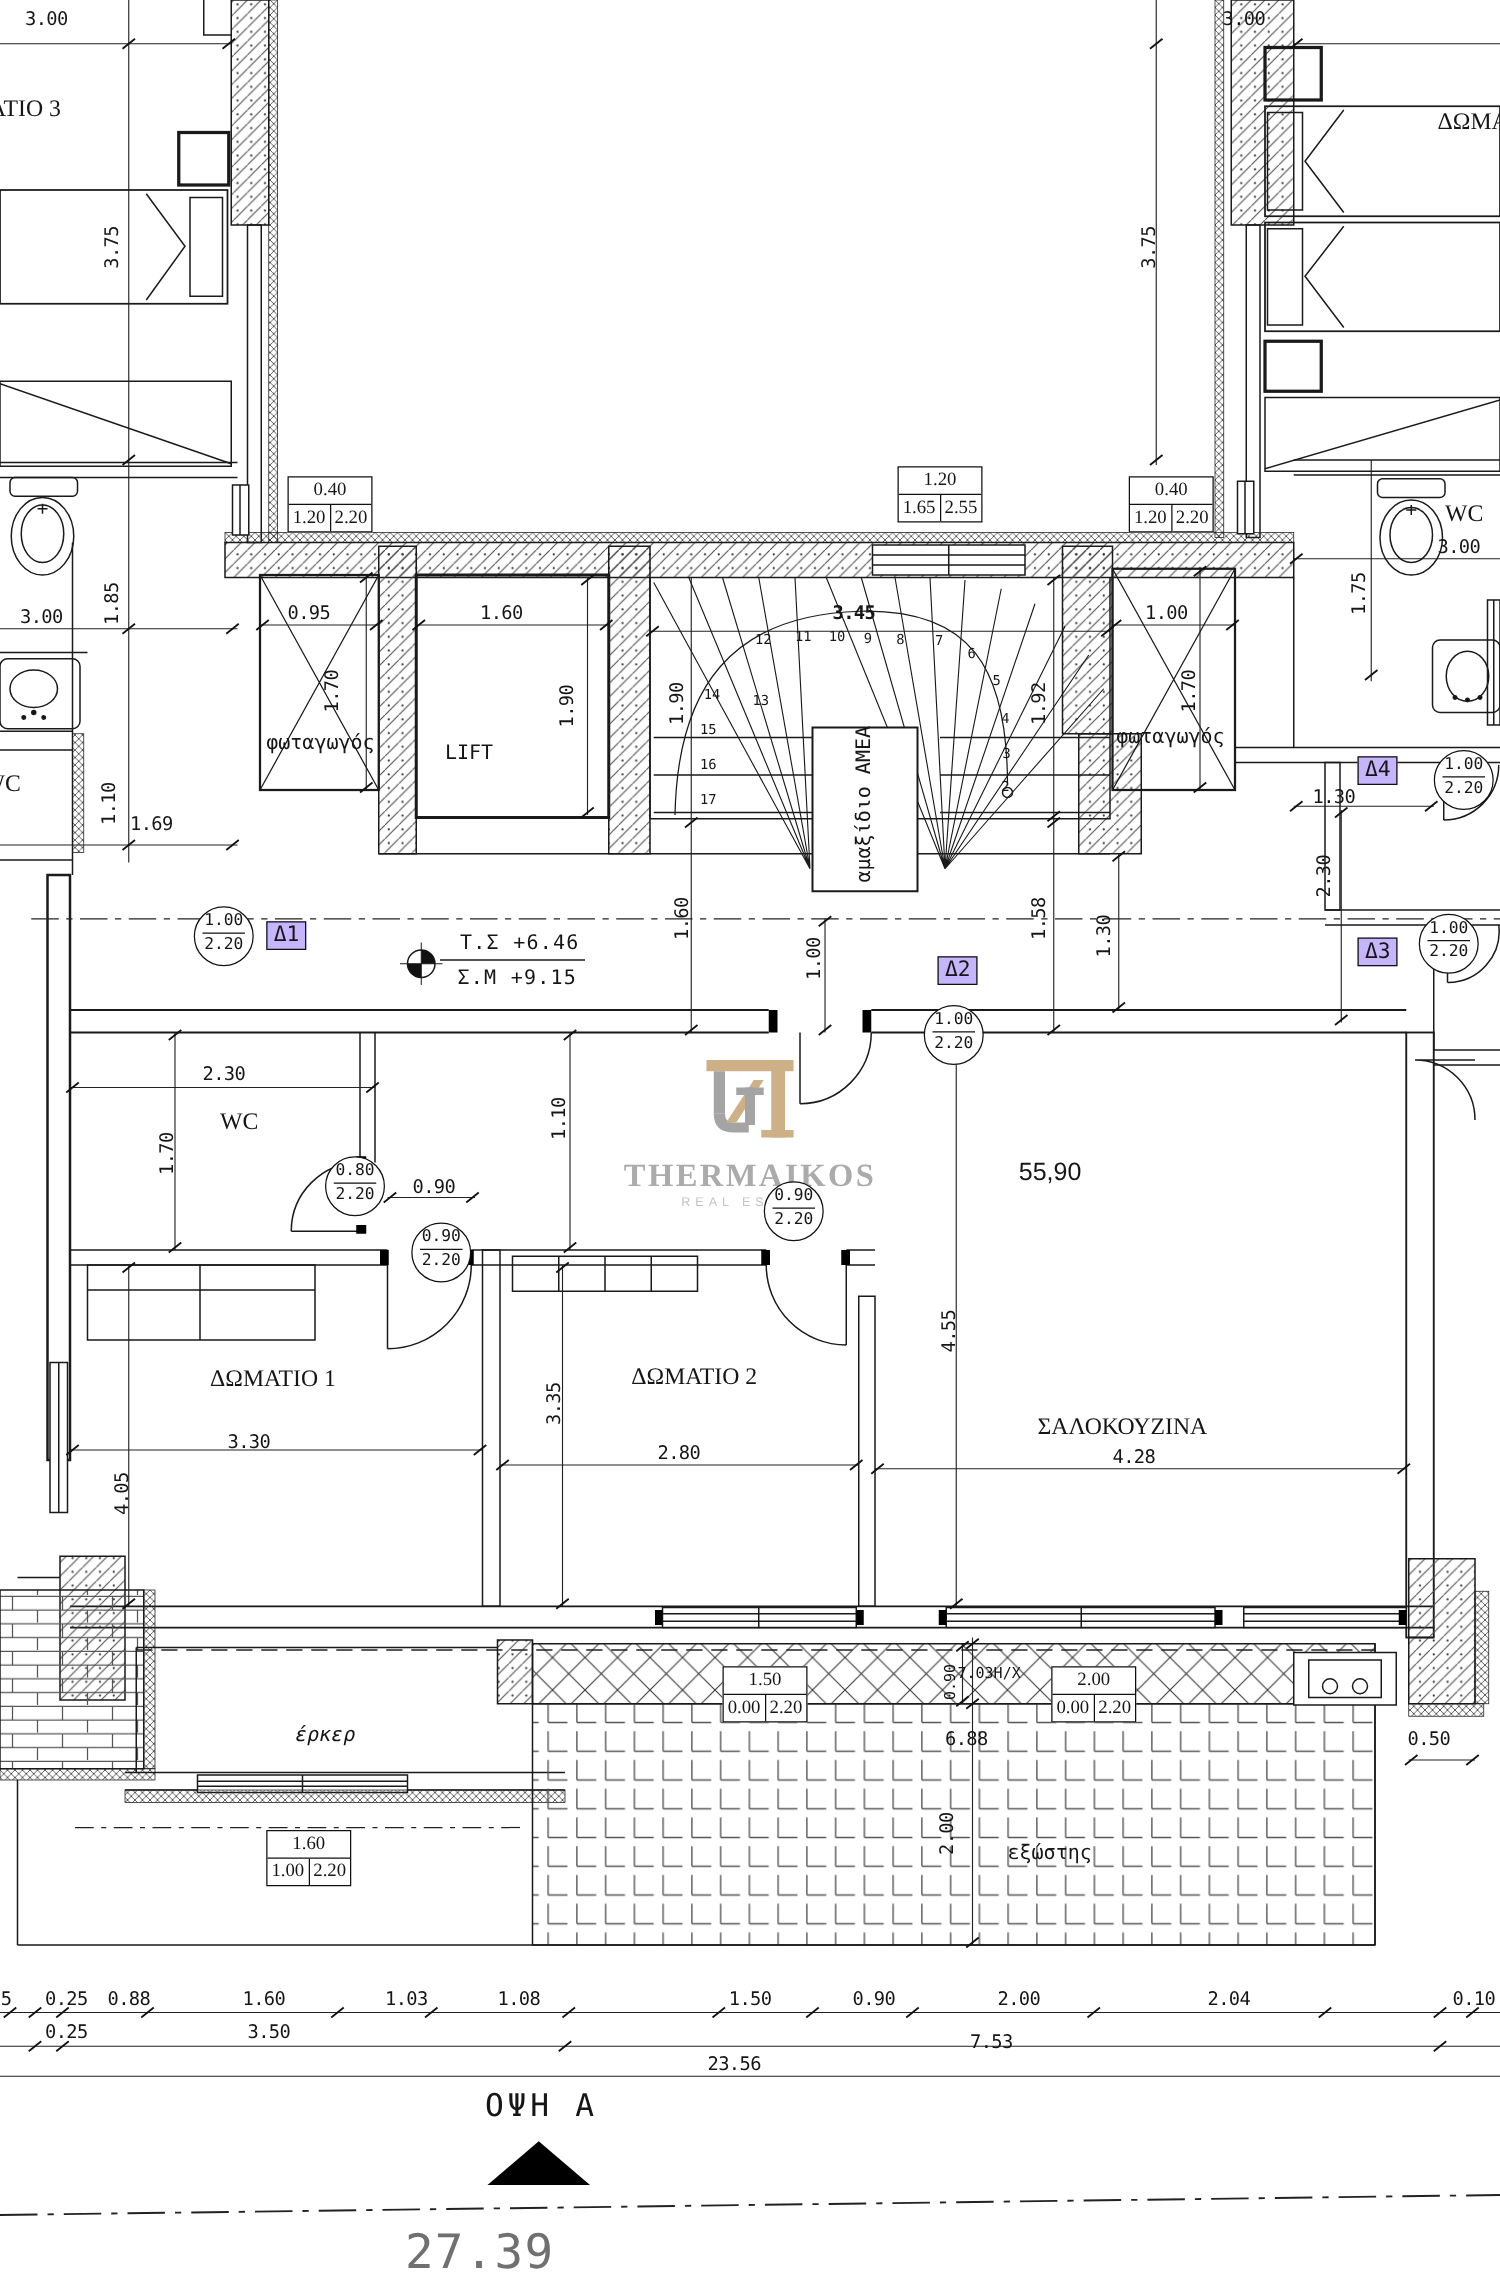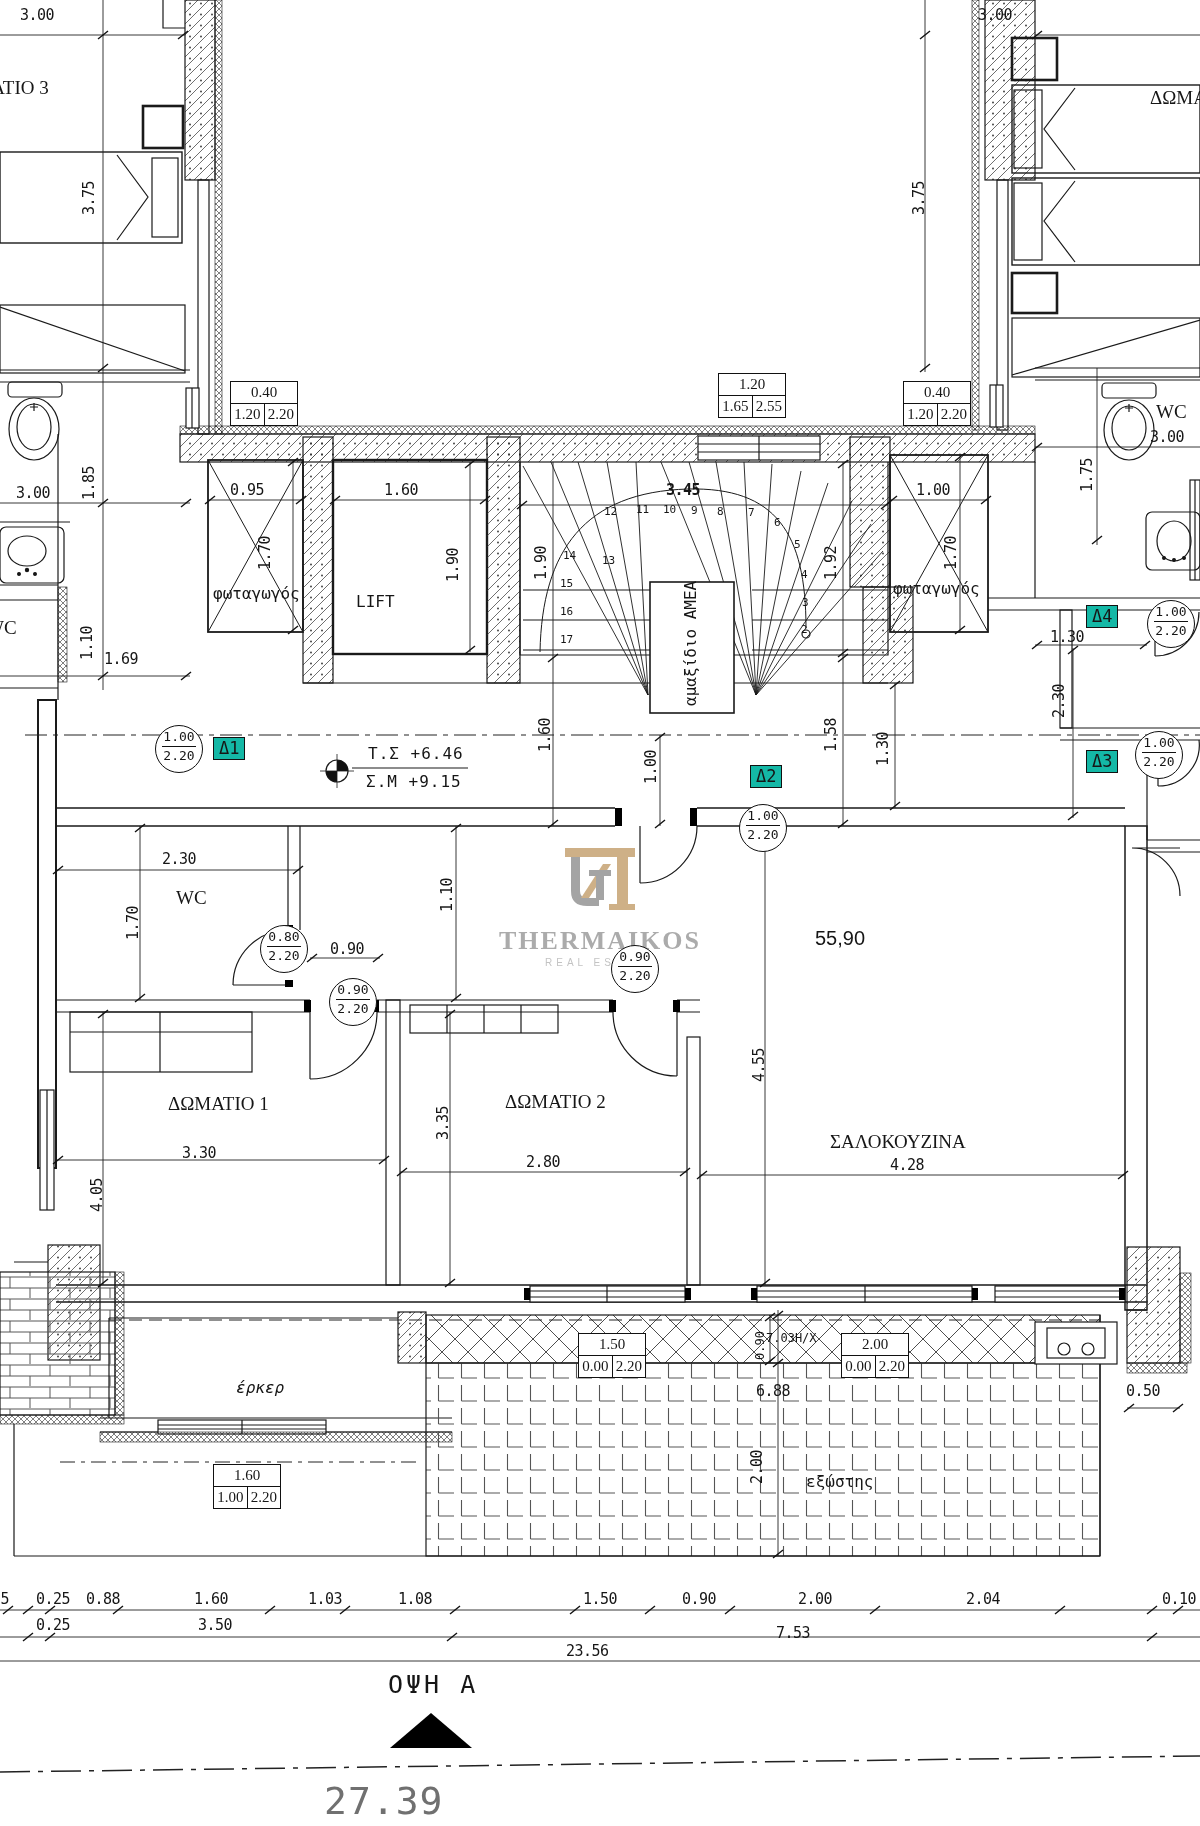--- a/index.html
+++ b/index.html
@@ -21,21 +21,21 @@
   .wtag{position:absolute;width:66px;background:#fff;border:1px solid #111;text-align:center;
         font:15px/1.25 "Liberation Serif","DejaVu Serif",serif;}
   .wt-top{border-bottom:1px solid #111;padding:1px 0;}
   .wt-row{display:flex;}
   .wt-cell{flex:1;padding:1px 0;}
   .wt-cell + .wt-cell{border-left:1px solid #111;}
   .ctag{position:absolute;width:48px;height:48px;border:1.4px solid #111;border-radius:50%;
         background:#fff;font:13px/1.25 "DejaVu Sans Mono",monospace;text-align:center;box-sizing:border-box;}
   .ct-top{width:72%;margin:3px auto 0;border-bottom:1px solid #111;padding-bottom:1px;}
   .ct-bot{padding-top:1px;}
-  .dtag{position:absolute;border:1.4px solid #111;background:#14b8a6;
+  .dtag{position:absolute;border:1.4px solid #111;background:#c4b5fd;
         font:17px/1 "DejaVu Sans Mono",monospace;padding:2px 5px;}
   #logo{position:absolute;left:498px;top:848px;width:204px;text-align:center;opacity:.9;}
   #logo-brand{font:bold 26px/1 "Liberation Serif","DejaVu Serif",serif;letter-spacing:2px;color:#a2a2a2;margin-top:10px;}
   #logo-tag{font:10px/1 "Liberation Sans","DejaVu Sans",sans-serif;letter-spacing:4px;color:#bdbdbd;margin-top:4px;}
 </style>
 </head>
 <body>
 
 <div id="plan">
 

